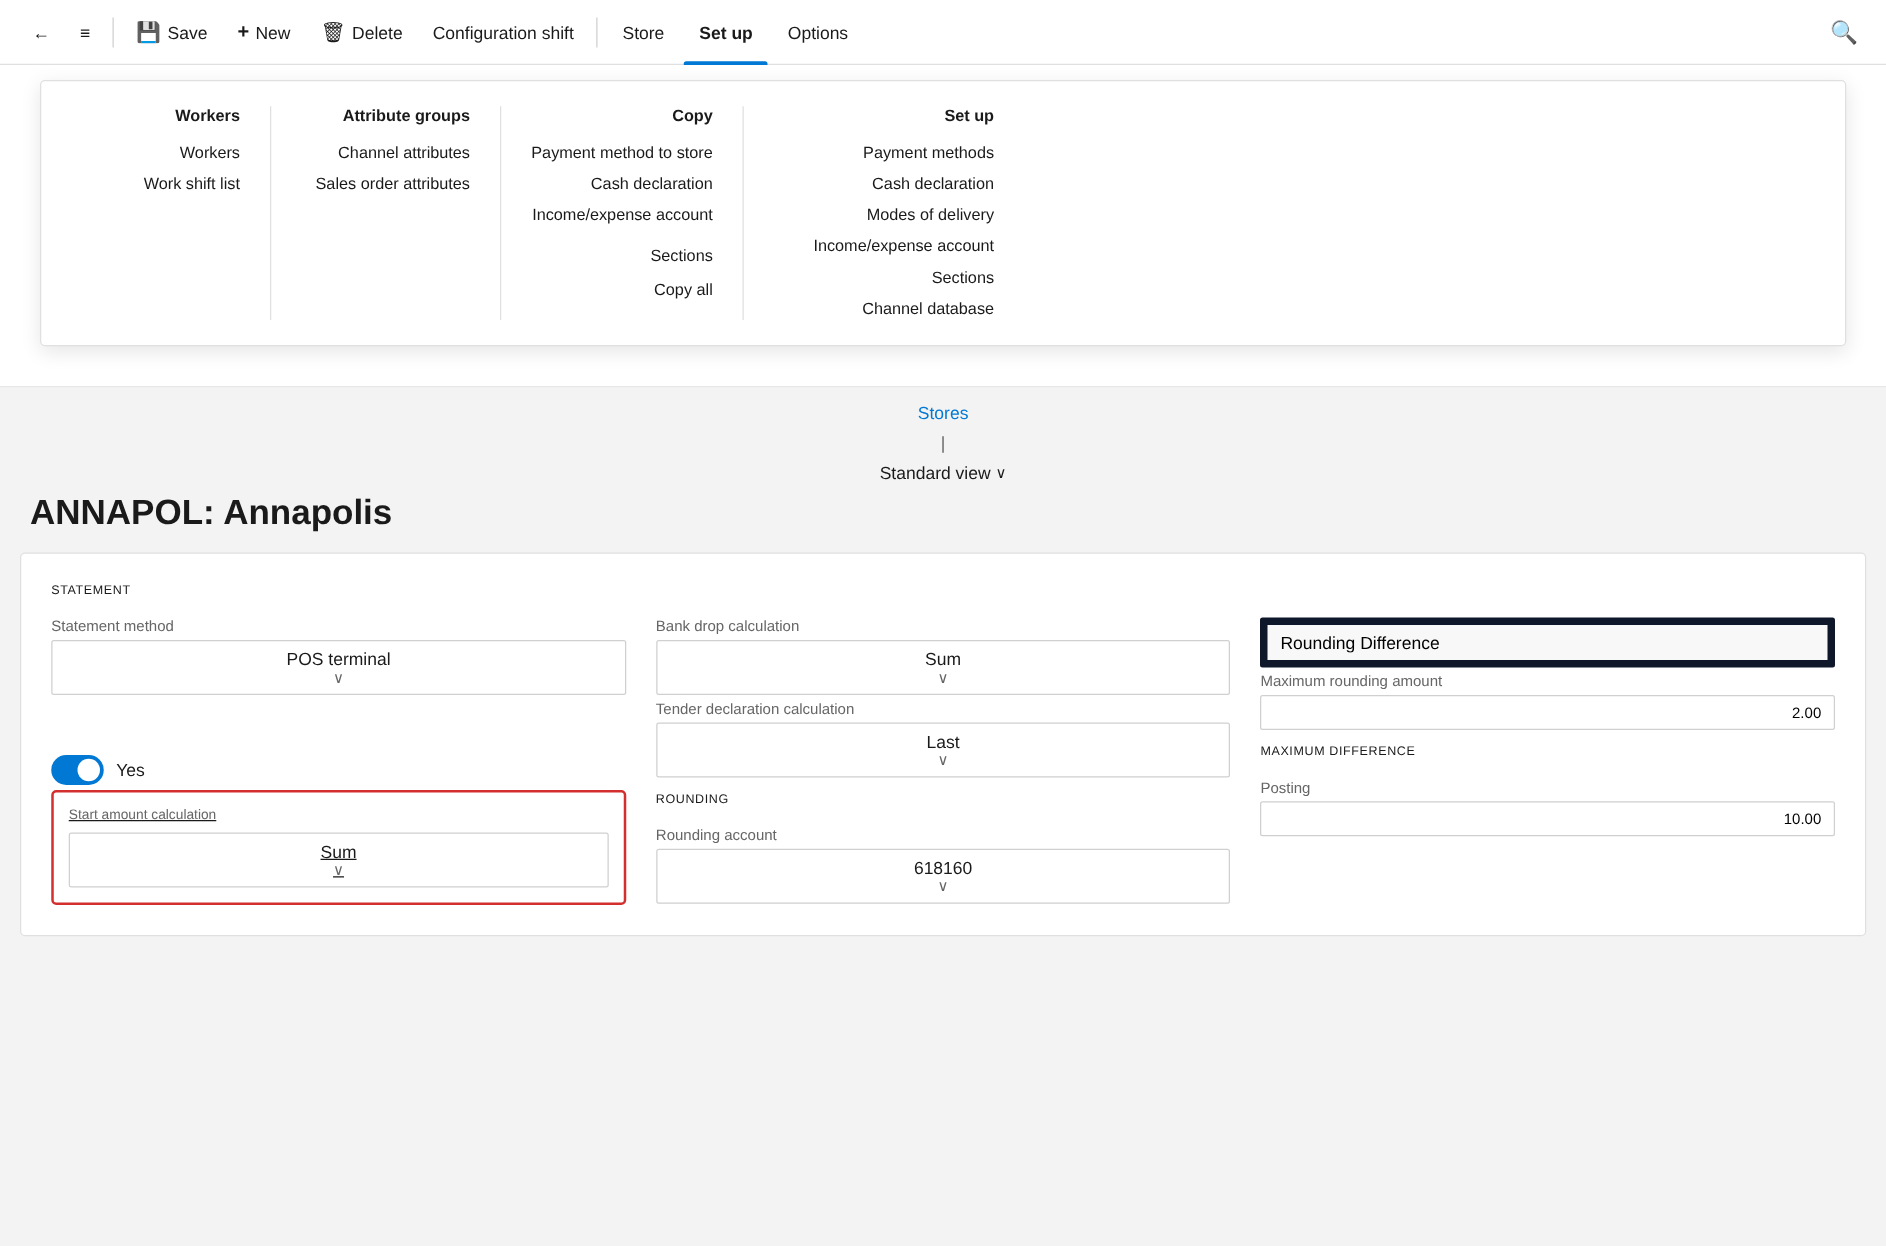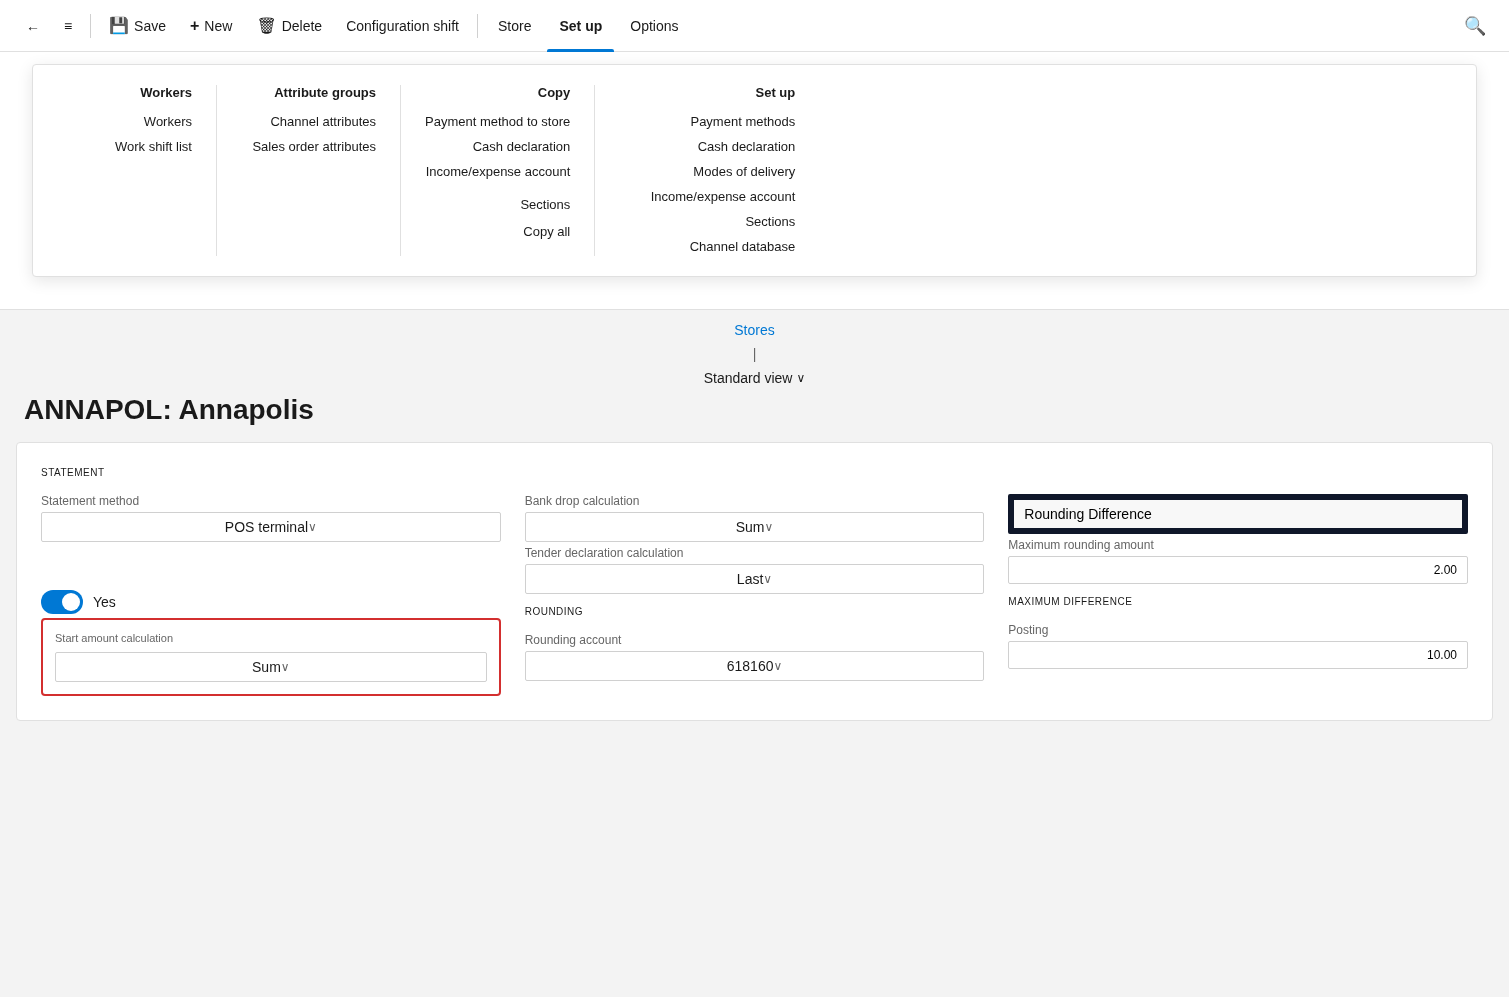--- a/index.html
+++ b/index.html
@@ -183,28 +183,29 @@
     }
 
     .form-label {
       font-size: 12px;
       color: #666;
     }
 
     .form-select {
       border: 1px solid #d0d0d0;
       border-radius: 2px;
-      padding: 6px 28px;
-      font-size: 14px;
-      background: #fff;
-      cursor: pointer;
-      display: flex;
-      align-items: center;
-      justify-content: center;
+      padding: 6px 10px;
+      font-size: 14px;
+      background: #fff;
+      cursor: pointer;
+      display: flex;
+      align-items: center;
+      justify-content: flex-end;
       min-width: 200px;
+      flex-direction: column;
     }
 
     .form-input {
       border: 1px solid #d0d0d0;
       border-radius: 2px;
       padding: 6px 10px;
       font-size: 12px;
       background: #fff;
       text-align: right;
     }
@@ -246,20 +247,21 @@
     }
     .toggle-label {
       font-size: 14px;
     }
 
     
     .highlight-box {
       border: 2px solid #d32f2f;
       border-radius: 4px;
       padding: 12px;
+      text-decoration: underline;
     }
 
     
     .subsection-label {
       font-size: 11px;
       color: #666;
       margin-bottom: 4px;
     }
   </style>
 </head>

